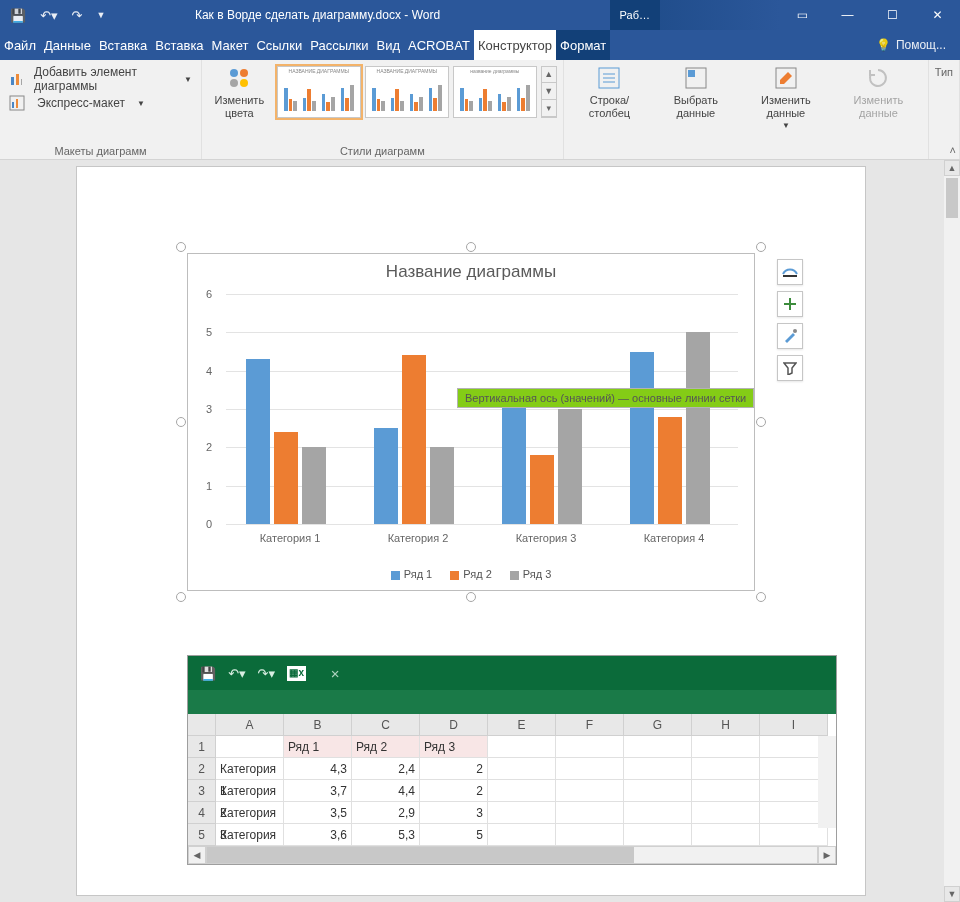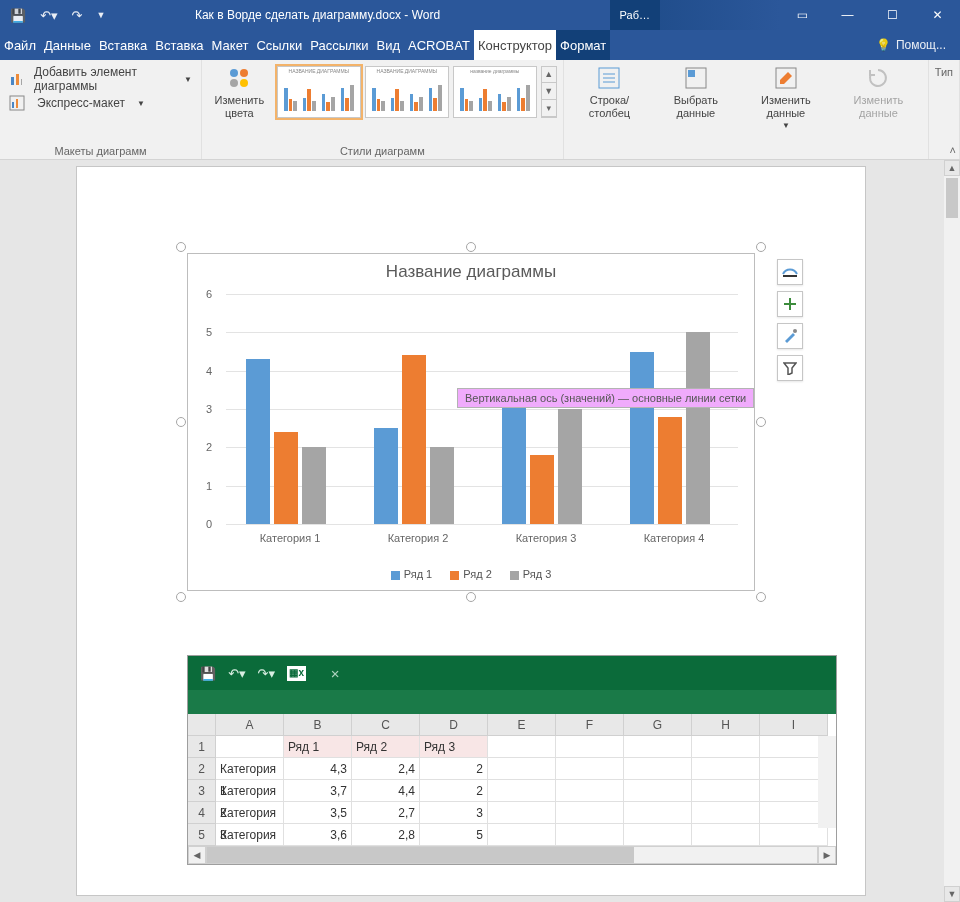--- a/index.html
+++ b/index.html
@@ -40,21 +40,21 @@
   .chart-frame { position: absolute; inset: 6px; border: 1px solid #bdbdbd; background: #fff; }
   .chart-title { text-align: center; font-size: 17px; color: #5a5a5a; padding: 8px 0 10px 0; }
   .plot { position: absolute; left: 38px; right: 16px; top: 40px; bottom: 66px; }
   .ytick { position: absolute; left: -20px; font-size: 11px; color: #666; transform: translateY(-50%); }
   .grid { position: absolute; left: 0; right: 0; border-top: 1px solid #e3e3e3; }
   .bar-group { position: absolute; bottom: 0; display: flex; gap: 4px; align-items: flex-end; }
   .bar { width: 24px; }
   .xtick { position: absolute; bottom: -20px; font-size: 11px; color: #666; transform: translateX(-50%); white-space: nowrap; }
   .legend { position: absolute; bottom: 10px; left: 0; right: 0; display: flex; justify-content: center; gap: 18px; font-size: 11px; color: #555; }
   .legend span.sq { display: inline-block; width: 9px; height: 9px; margin-right: 4px; vertical-align: middle; }
-  .tooltip { position: absolute; left: 269px; top: 40%; border: 1px solid #b3b3b3; background: #f0abfc; font-size: 11px; color: #555; padding: 3px 7px; white-space: nowrap; }
+  .tooltip { position: absolute; left: 269px; top: 40%; border: 1px solid #b3b3b3; background: #84cc16; font-size: 11px; color: #555; padding: 3px 7px; white-space: nowrap; }
   
   .chart-sidebtns { position: absolute; right: -42px; top: 12px; display: flex; flex-direction: column; gap: 6px; }
   .chart-sidebtns div { width: 26px; height: 26px; border: 1px solid #c6c6c6; background: #fff; display: flex; align-items: center; justify-content: center; box-shadow: 0 1px 2px rgba(0,0,0,.1); }
   
   .data-pane { position: absolute; left: 110px; bottom: 30px; width: 650px; background: #fff; border: 1px solid #9e9e9e; }
   .data-title { height: 34px; background: #0b6b3a; color: #d9eee2; display: flex; align-items: center; font-size: 13px; }
   .data-title .qat2 { display: flex; gap: 12px; padding: 0 12px; font-size: 13px; }
   .data-title .t { flex: 1; text-align: center; }
   .data-title .x { width: 34px; text-align: center; opacity: .8; font-size: 15px; }
   .data-ribbon { height: 24px; background: #1a7a48; }
@@ -422,33 +422,33 @@
           <div class="cell r"></div>
           <div class="cell r"></div>
           <div class="cell r"></div>
           <div class="cell r"></div>
           <div class="cell r"></div>
         </div>
         <div class="grid-row">
           <div class="row-head">4</div>
           <div class="cell l">Категория 3</div>
           <div class="cell r">3,5</div>
-          <div class="cell r">2,7</div>
+          <div class="cell r">2,9</div>
           <div class="cell r">3</div>
           <div class="cell r"></div>
           <div class="cell r"></div>
           <div class="cell r"></div>
           <div class="cell r"></div>
           <div class="cell r"></div>
         </div>
         <div class="grid-row">
           <div class="row-head">5</div>
           <div class="cell l">Категория 4</div>
           <div class="cell r">3,6</div>
-          <div class="cell r">2,8</div>
+          <div class="cell r">5,3</div>
           <div class="cell r">5</div>
           <div class="cell r"></div>
           <div class="cell r"></div>
           <div class="cell r"></div>
           <div class="cell r"></div>
           <div class="cell r"></div>
         </div>
         <div class="v-scroll"></div>
     </div>
     <div class="h-scroll">

